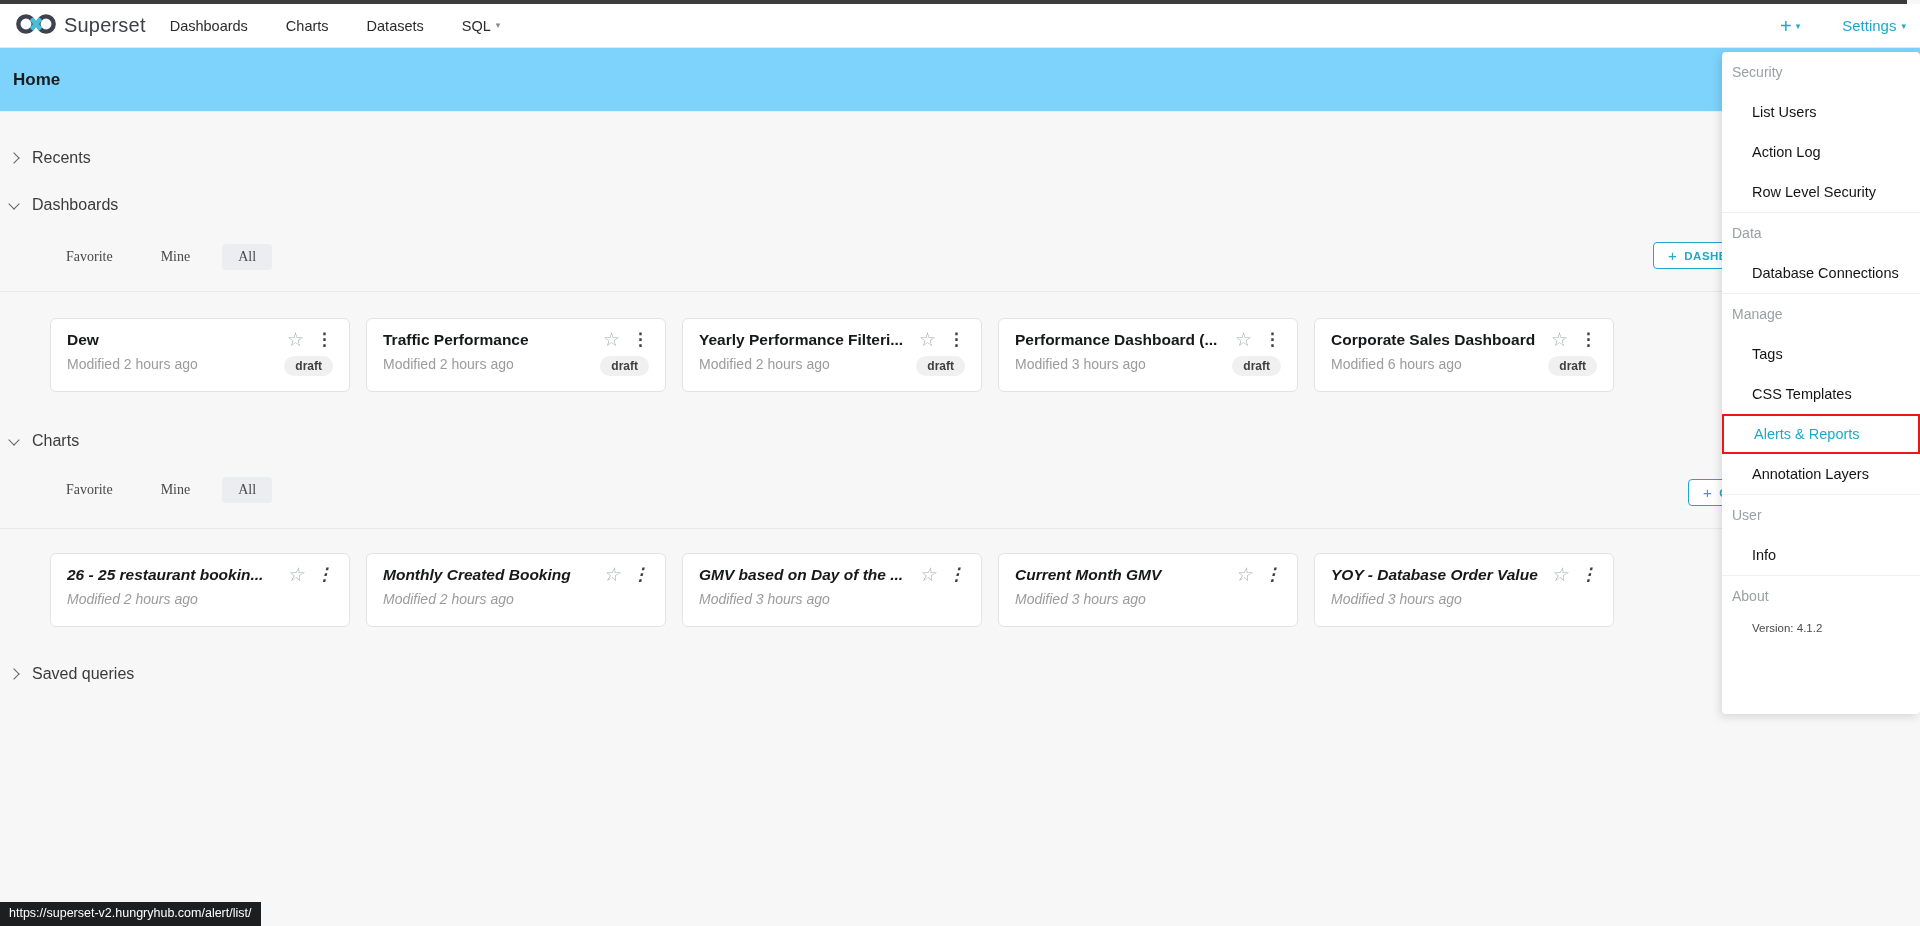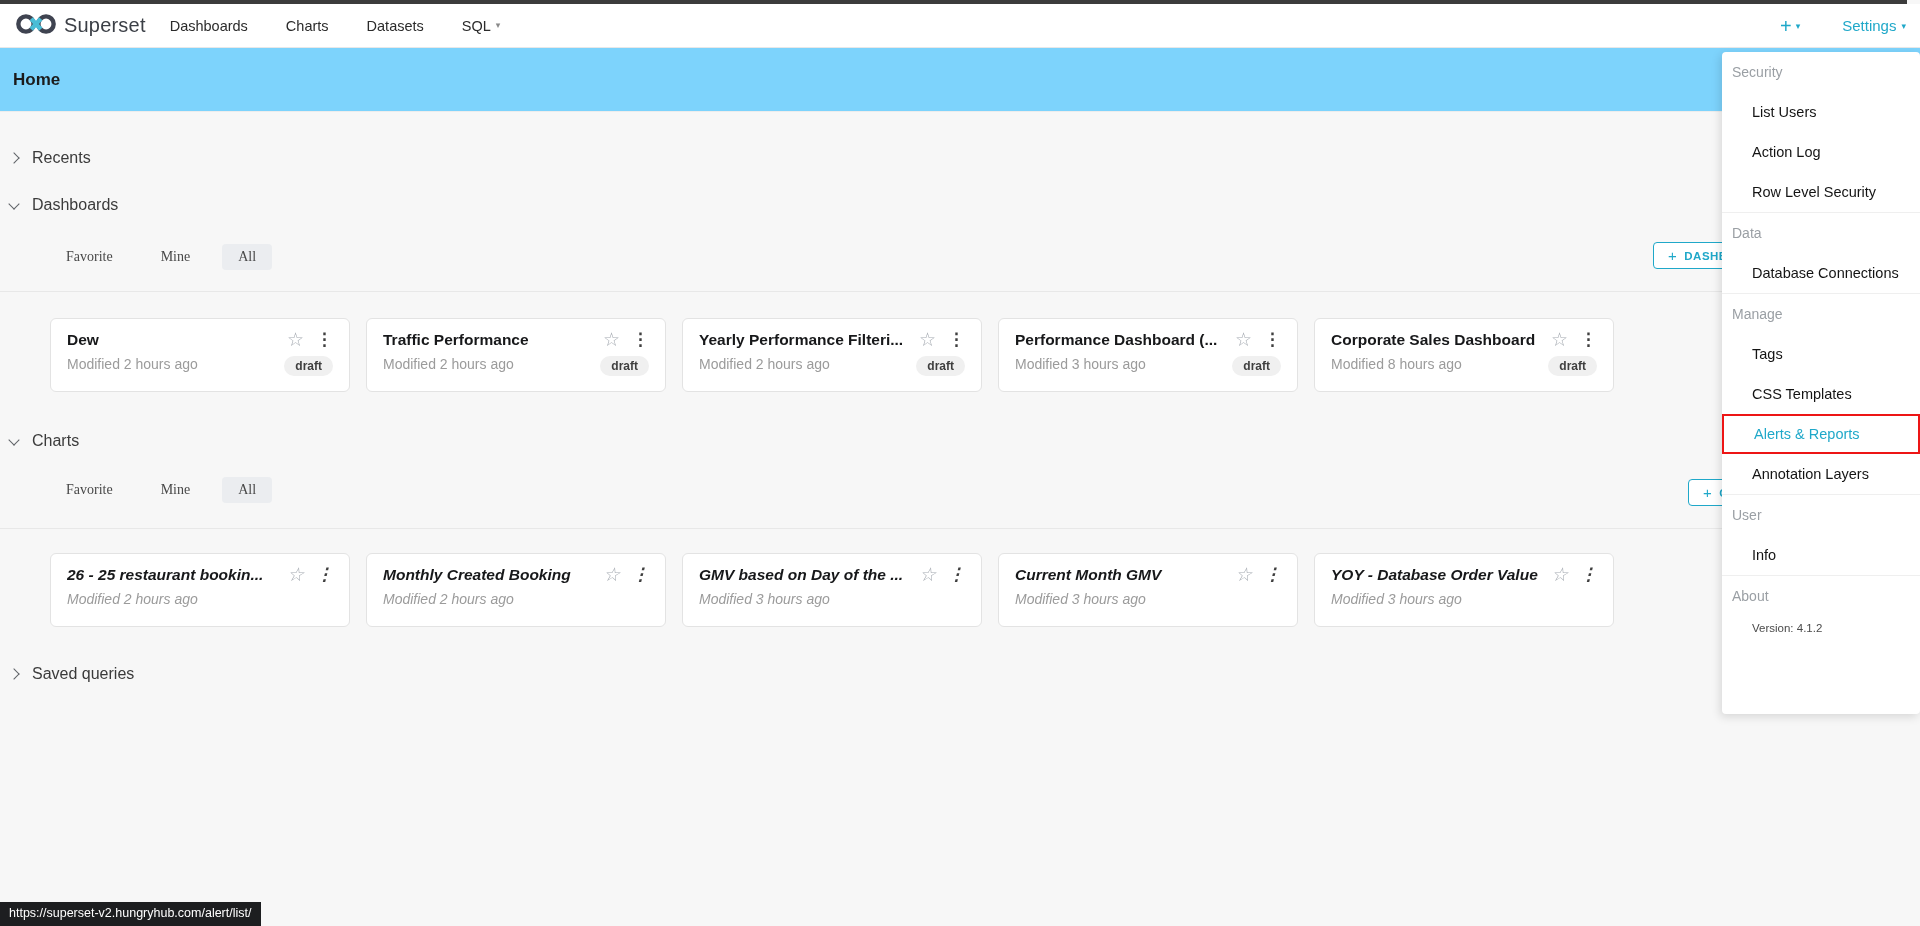--- a/index.html
+++ b/index.html
@@ -199,21 +199,21 @@
         <span class="badge">draft</span>
       </div>
     </div>
     <div class="card">
       <div class="card-top">
         <div class="card-title">Corporate Sales Dashboard</div>
         <span class="star">☆</span>
         <span class="kebab">⋮</span>
       </div>
       <div class="card-bottom">
-        <div class="modified">Modified 8 hours ago</div>
+        <div class="modified">Modified 6 hours ago</div>
         <span class="badge">draft</span>
       </div>
     </div>
   </div>
 
   <div class="section-header hdr-charts">
     <span class="chev down"></span>
     <span>Charts</span>
   </div>
 

